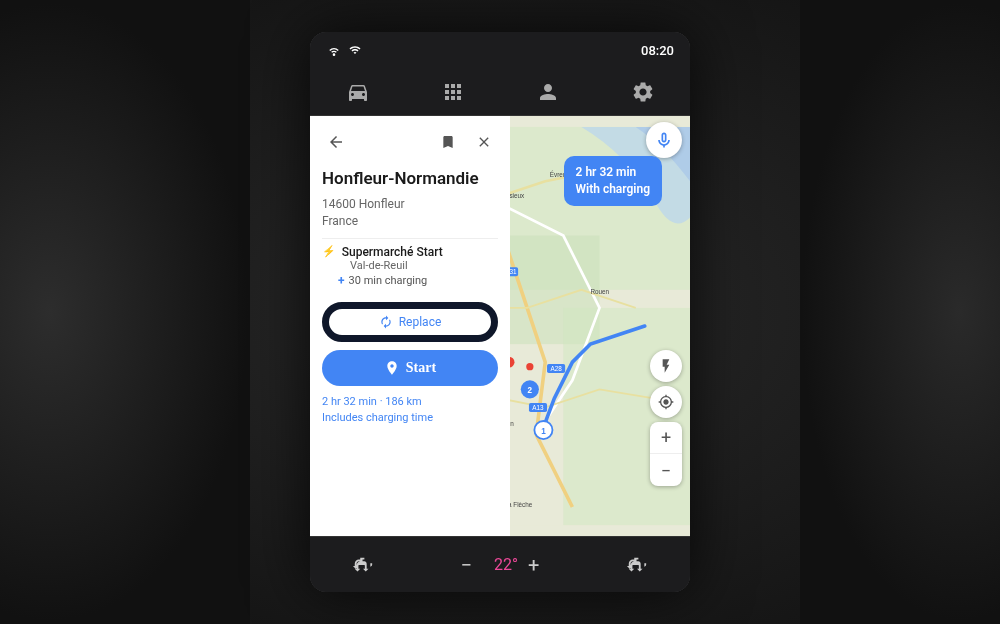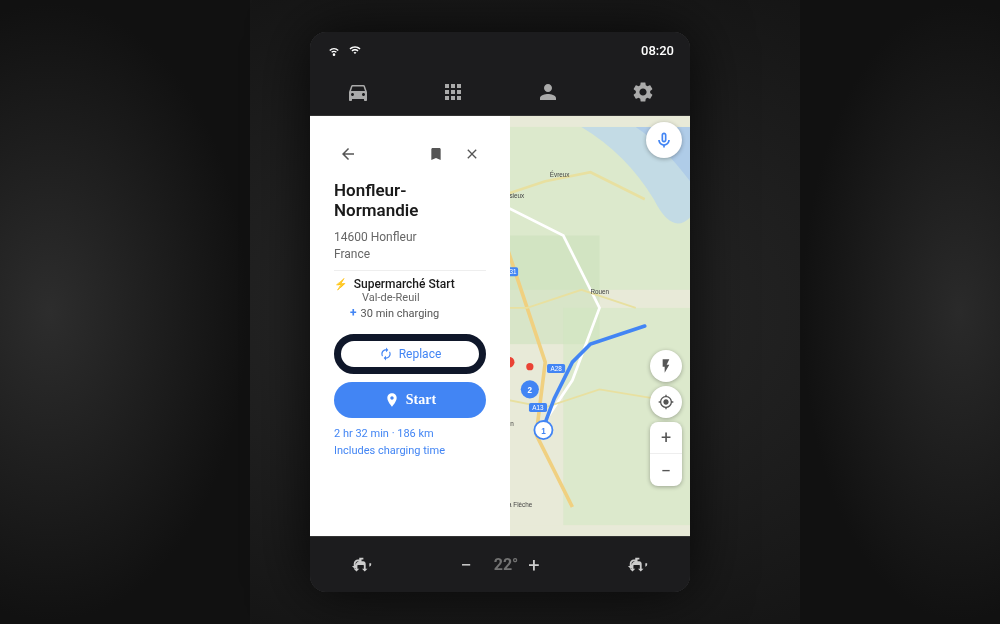--- a/index.html
+++ b/index.html
@@ -93,21 +93,21 @@
 
     
     .side-panel {
       position: absolute;
       left: 0;
       top: 0;
       width: 200px;
       height: 100%;
       background: #fff;
       border-radius: 0;
-      padding: 24px;
+      padding: 12px;
       z-index: 10;
       display: flex;
       flex-direction: column;
       gap: 8px;
     }
 
     .panel-header {
       display: flex;
       align-items: center;
       gap: 8px;
@@ -329,22 +329,22 @@
     }
     .bottom-item {
       display: flex;
       align-items: center;
       gap: 6px;
       color: #ccc;
       font-size: 14px;
     }
     .temp-display {
       font-size: 16px;
-      font-weight: 700;
-      color: #737373;
+      font-weight: 400;
+      color: #ec4899;
       margin-left: 12px;
     }
     .temp-control {
       font-size: 20px;
       color: #ccc;
       cursor: pointer;
       padding: 0 4px;
     }
 
     
@@ -464,20 +464,24 @@
         <circle cx="220" cy="260" r="6" fill="#ea4335"></circle>
         <circle cx="243" cy="265" r="4" fill="#ea4335"></circle>
       </svg>
 
       <div class="voice-btn">
         <svg width="20" height="20" viewBox="0 0 24 24" fill="#4285f4">
           <path d="M12 15c1.66 0 3-1.34 3-3V6c0-1.66-1.34-3-3-3S9 4.34 9 6v6c0 1.66 1.34 3 3 3zm-1-9c0-.55.45-1 1-1s1 .45 1 1v6c0 .55-.45 1-1 1s-1-.45-1-1V6zm6 6c0 2.76-2.24 5-5 5s-5-2.24-5-5H5c0 3.53 2.61 6.43 6 6.92V21h2v-2.08c3.39-.49 6-3.39 6-6.92h-2z"></path>
         </svg>
       </div>
 
+      <div class="route-bubble">
+        <div>2 hr 32 min</div>
+        <div>With charging</div>
+      </div>
 
       <div class="side-panel">
 
         <div class="panel-header">
           <div class="back-btn">
             <svg width="18" height="18" viewBox="0 0 24 24" fill="#555">
               <path d="M20 11H7.83l5.59-5.59L12 4l-8 8 8 8 1.41-1.41L7.83 13H20v-2z"></path>
             </svg>
           </div>
           <div class="panel-actions">

